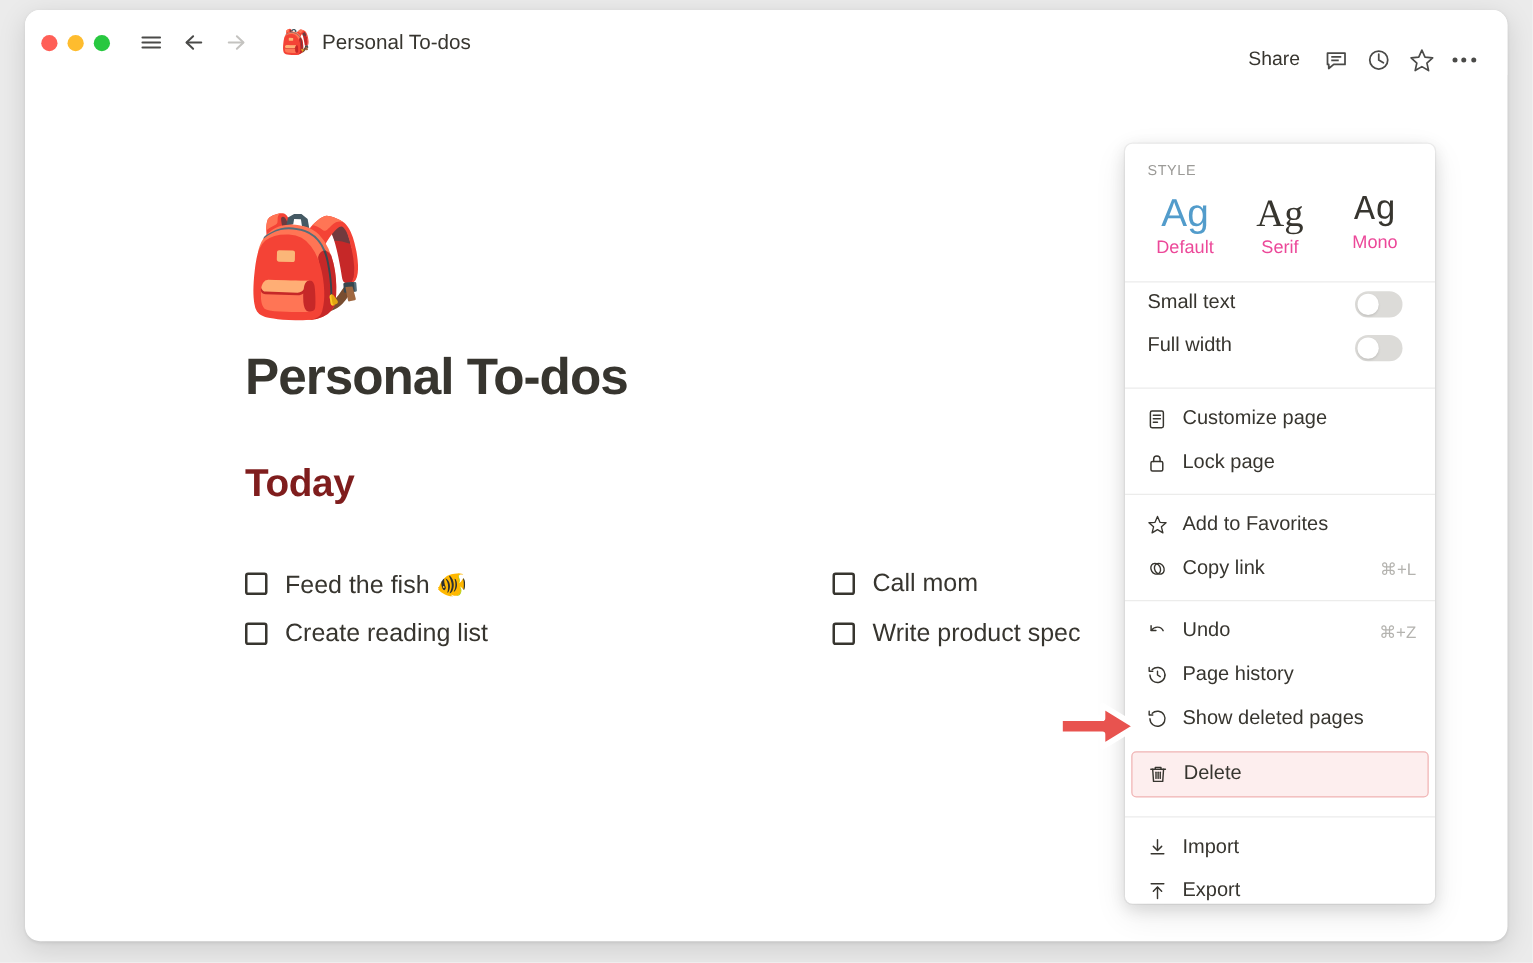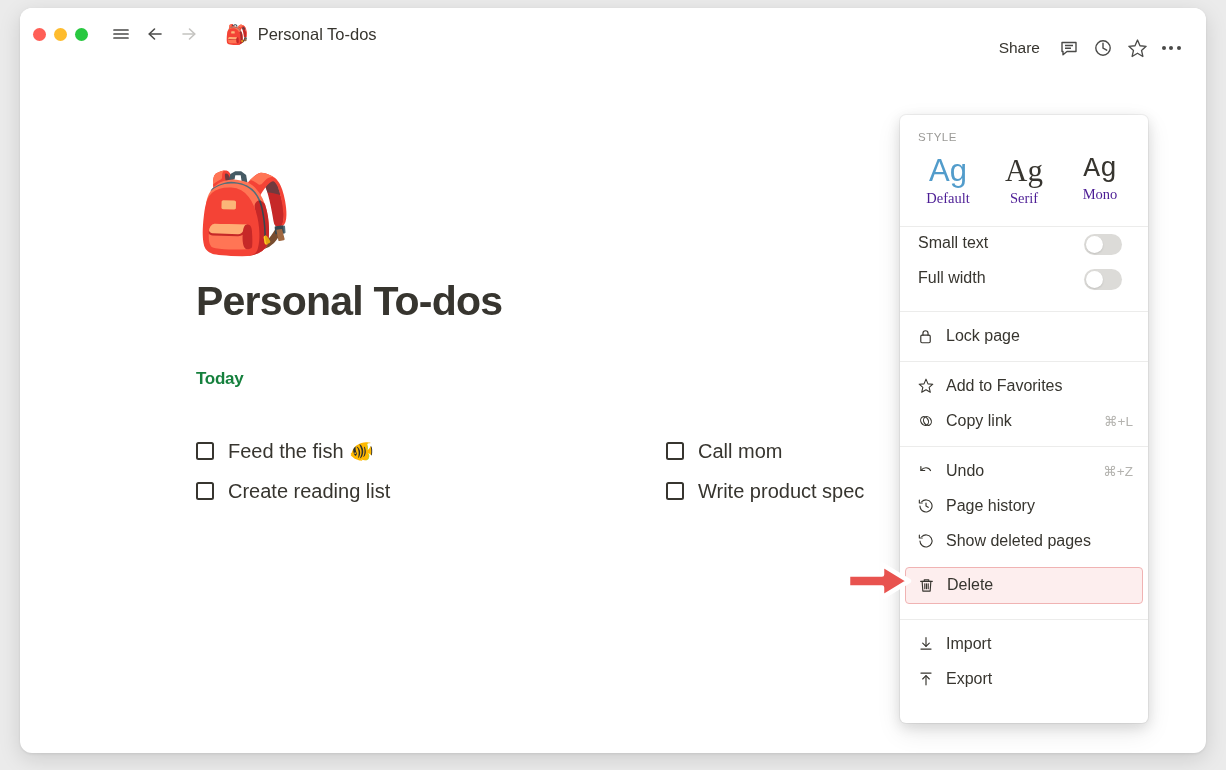--- a/index.html
+++ b/index.html
@@ -61,21 +61,21 @@
 
   
   .page-body { position: relative; padding: 52px 0 0 0; height: 693px; }
   .content { padding-left: 176px; padding-top: 62px; }
   .page-icon { font-size: 78px; line-height: 1; margin-bottom: 26px; }
   .page-title {
     font-size: 41px; font-weight: bold; color: #37352f;
     letter-spacing: -0.8px; margin-bottom: 44px;
   }
   .section-head {
-    font-size: 17px; font-weight: bold; color: #15803d;
+    font-size: 31px; font-weight: bold; color: #7f1d1d;
     letter-spacing: -0.3px; margin-bottom: 42px;
   }
 
   .todo-cols { display: flex; }
   .todo-col { width: 470px; }
   .todo-row { display: flex; align-items: center; gap: 14px; height: 40px; }
   .cbox {
     width: 18px; height: 18px;
     border: 2px solid #37352f; border-radius: 2.5px;
     background: #fff; flex: none; cursor: pointer;
@@ -99,21 +99,21 @@
   .style-label {
     font-size: 11.5px; color: #9b9a97; letter-spacing: 0.5px;
     padding: 9px 14px 4px 18px; font-weight: normal;
   }
   .style-row { display: flex; padding: 2px 10px 10px 10px; }
   .style-opt { flex: 1; text-align: center; cursor: pointer; border-radius: 4px; padding: 4px 0 2px; }
   .style-ag { font-size: 31px; line-height: 1.15; color: #37352f; }
   .style-opt.active .style-ag { color: #529ccb; }
   .style-ag.serif { font-family: "Liberation Serif", serif; }
   .style-ag.mono { font-family: "Liberation Mono", monospace; font-size: 28px; }
-  .style-name { font-size: 14.5px; color: #4c1d95; margin-top: 1px; font-family: Liberation Serif, serif; }
+  .style-name { font-size: 14.5px; color: #ec4899; margin-top: 1px; }
 
   .toggle-row {
     display: flex; align-items: flex-start;
     height: 35px; padding: 0 26px 0 18px; cursor: pointer;
   }
   .toggle-label { font-size: 16px; color: #37352f; }
   .switch {
     margin-left: auto;
     width: 38px; height: 21px; border-radius: 11px;
     background: #dcdbd8; position: relative; flex: none;
@@ -290,20 +290,33 @@
           </div>
           <div class="toggle-row">
             <span class="toggle-label">Full width</span>
             <span class="switch">
                 <span class="knob"></span>
               </span>
           </div>
         </div>
 
         <div class="menu-sec">
+          <div class="mi">
+            <span class="ic">
+              <svg width="17" height="17" viewBox="0 0 18 18">
+                <g stroke="#37352f" stroke-width="1.25" fill="none" stroke-linecap="round">
+                  <rect x="3.5" y="2" width="11" height="14" rx="1.4"></rect>
+                  <line x1="6" y1="5.5" x2="12" y2="5.5"></line>
+                  <line x1="6" y1="8.5" x2="12" y2="8.5"></line>
+                  <line x1="6" y1="11.5" x2="9.5" y2="11.5"></line>
+                </g>
+              </svg>
+            </span>
+            <span class="tx">Customize page</span>
+          </div>
           <div class="mi">
             <span class="ic">
               <svg width="17" height="17" viewBox="0 0 18 18">
                 <g stroke="#37352f" stroke-width="1.25" fill="none" stroke-linecap="round">
                   <rect x="4" y="7.6" width="10" height="8" rx="1.3"></rect>
                   <path d="M6.3 7.6V5.6a2.7 2.7 0 0 1 5.4 0v2"></path>
                 </g>
               </svg>
             </span>
             <span class="tx">Lock page</span>

